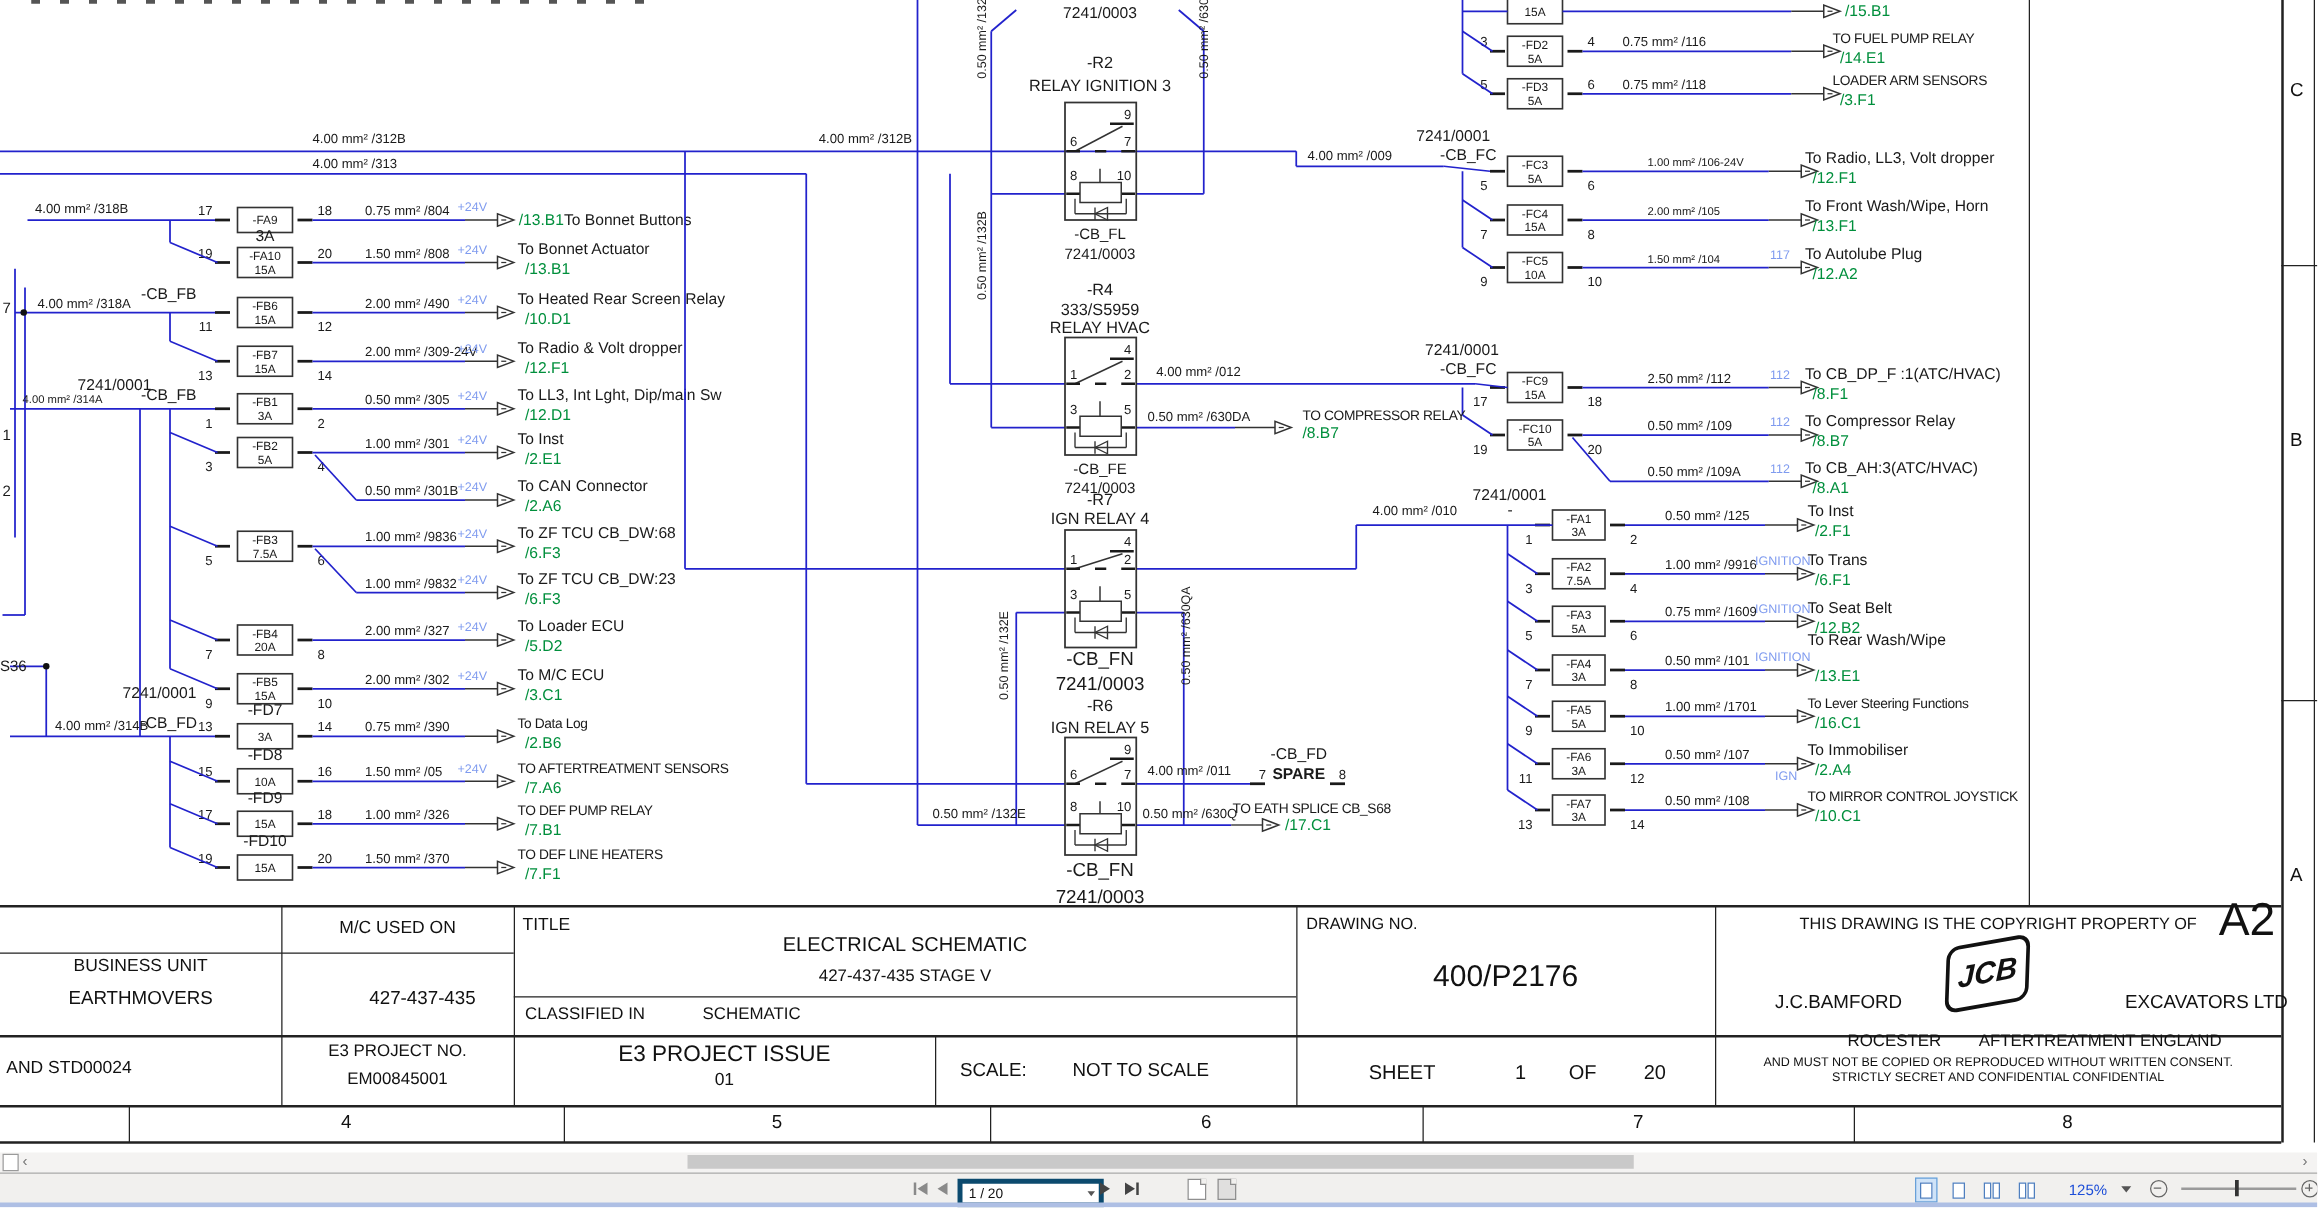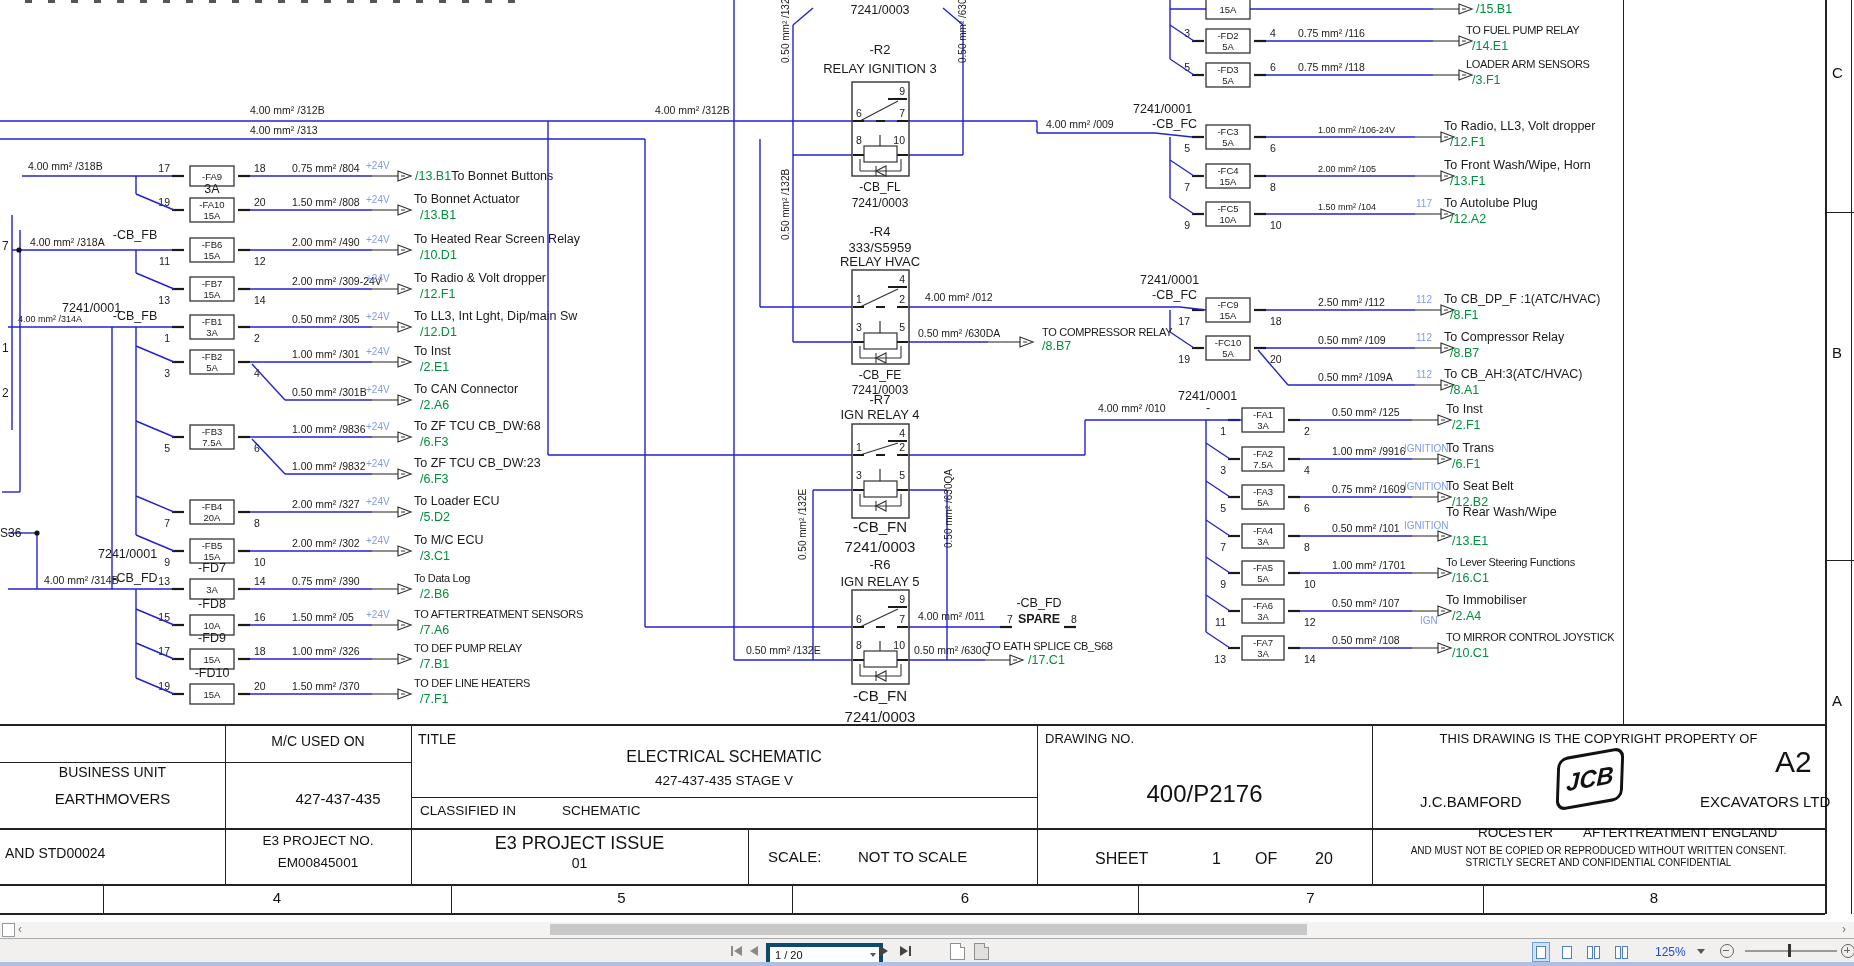--- a/index.html
+++ b/index.html
@@ -758,32 +758,32 @@
     <div class="tbx" style="left:420px;top:803px;font-size:13.5px;">CLASSIFIED IN</div>
     <div class="tbx" style="left:562px;top:803px;font-size:13.5px;">SCHEMATIC</div>
     <div class="tbx" style="left:5px;top:845px;font-size:14px;">AND STD00024</div>
     <div class="tbx ctr" style="left:225px;top:833px;width:186px;font-size:13.5px;">E3 PROJECT NO.</div>
     <div class="tbx ctr" style="left:225px;top:855px;width:186px;font-size:13.5px;">EM00845001</div>
     <div class="tbx ctr" style="left:411px;top:833px;width:337px;font-size:18px;">E3 PROJECT ISSUE</div>
     <div class="tbx ctr" style="left:411px;top:855px;width:337px;font-size:14px;">01</div>
     <div class="tbx" style="left:768px;top:848px;font-size:15px;">SCALE:</div>
     <div class="tbx" style="left:858px;top:848px;font-size:15px;">NOT TO SCALE</div>
     <div class="tbx" style="left:1045px;top:731px;font-size:13px;">DRAWING NO.</div>
-    <div class="tbx ctr" style="left:1037px;top:768px;width:335px;font-size:24px;margin-top:12px;">400/P2176</div>
+    <div class="tbx ctr" style="left:1037px;top:768px;width:335px;font-size:24px;">400/P2176</div>
     <div class="tbx" style="left:1095px;top:850px;font-size:16px;">SHEET</div>
     <div class="tbx" style="left:1212px;top:850px;font-size:16px;">1</div>
     <div class="tbx" style="left:1255px;top:850px;font-size:16px;">OF</div>
     <div class="tbx" style="left:1315px;top:850px;font-size:16px;">20</div>
     <div class="tbx ctr" style="left:1372px;top:731px;width:453px;font-size:13px;">THIS DRAWING IS THE COPYRIGHT PROPERTY OF</div>
     <div class="tbx" style="left:1420px;top:793px;font-size:15px;">J.C.BAMFORD</div>
     <div class="tbx" style="left:1700px;top:793px;font-size:15px;">EXCAVATORS LTD</div>
     <div style="position:absolute;left:1556px;top:753px;width:62px;height:46px;border:3px solid #111;border-radius:10px;transform:rotate(-10deg) skewX(-12deg);display:flex;align-items:center;justify-content:center;background:#fff;">
       <span style="font-size:24px;font-weight:bold;font-style:italic;color:#111;">JCB</span>
     </div>
-    <div class="tbx" style="left:1775px;top:745px;font-size:30px;">A2</div>
+    <div class="tbx" style="left:1775px;top:715px;font-size:37px;">A2</div>
     <div class="tbx" style="left:1478px;top:825px;font-size:13.5px;">ROCESTER</div>
     <div class="tbx" style="left:1583px;top:825px;font-size:13.5px;">AFTERTREATMENT</div>
     <div class="tbx" style="left:1712px;top:825px;font-size:13.5px;">ENGLAND</div>
     <div class="tbx ctr" style="left:1372px;top:845px;width:453px;font-size:10px;">AND MUST NOT BE COPIED OR REPRODUCED WITHOUT WRITTEN CONSENT.</div>
     <div class="tbx ctr" style="left:1372px;top:857px;width:453px;font-size:10px;">STRICTLY SECRET AND CONFIDENTIAL CONFIDENTIAL</div>
   </div>
 
   <div id="scrollrow">
     <div class="corner"></div>
     <div class="chev" style="left:18px;">‹</div>

